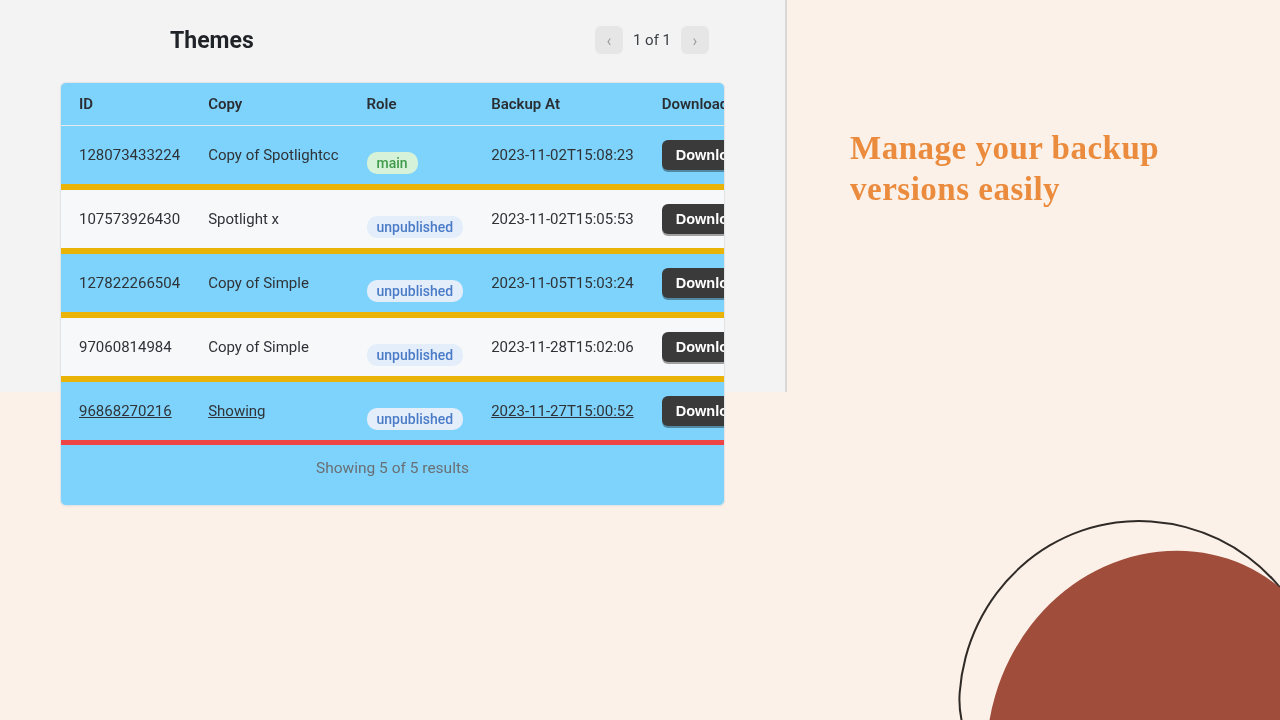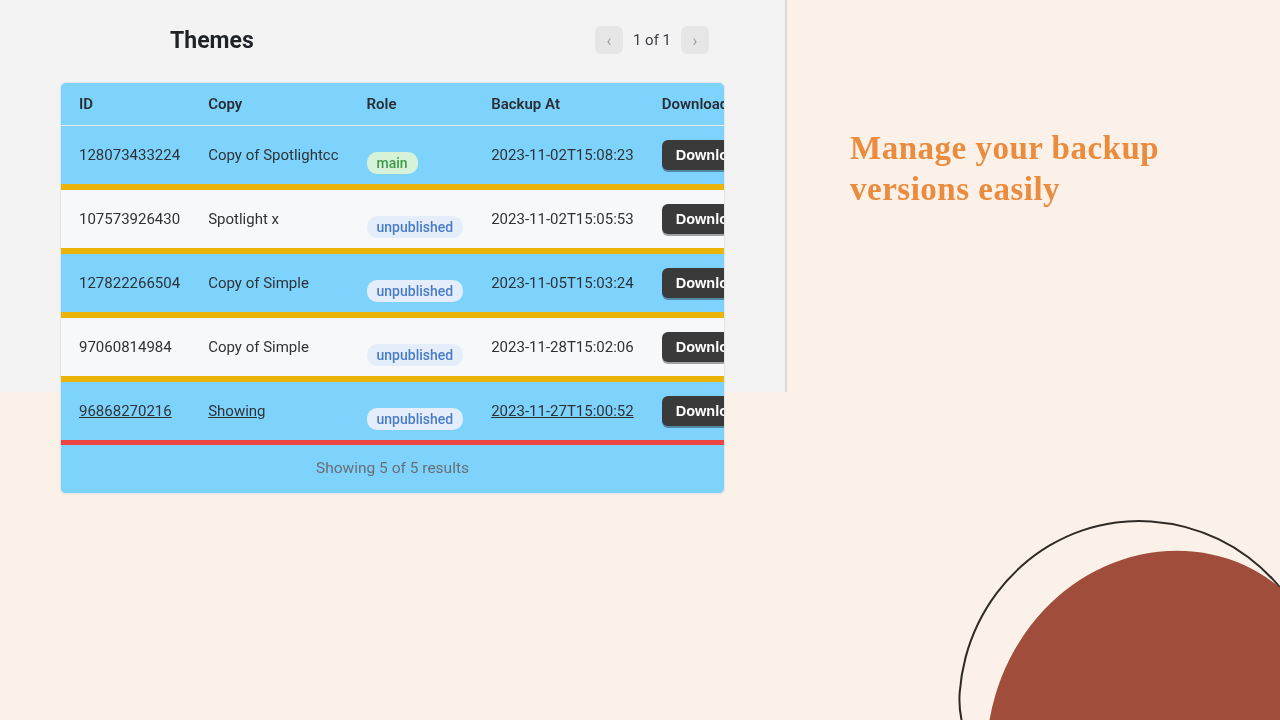--- a/index.html
+++ b/index.html
@@ -45,21 +45,21 @@
   .pill-main { background: #d6f3d9; color: #3f9b4a; }
   .pill-unpub { background: #e4eefb; color: #4a7bc7; }
   .dl-btn {
     display: inline-block; background: #3a3a3a; color: #ffffff;
     border: none; border-radius: 6px; padding: 7px 14px;
     font-size: 14.5px; font-weight: 600; cursor: pointer;
     box-shadow: 0 2px 0 rgba(0,0,0,0.35);
   }
   .footer-row {
     text-align: center; font-size: 15.5px; color: #6a6f75;
-    padding: 14px 0 16px 0;
+    padding: 14px 0 28px 0;
   }
   .right-heading {
     position: absolute; left: 850px; top: 128px; width: 380px;
     font-family: Liberation Serif, serif;
     font-weight: 700; font-size: 33px; line-height: 1.25;
     color: #ea8b3d; letter-spacing: 0.5px;
   }
   
   .blob-outline {
     position: absolute; right: -40px; bottom: -120px; width: 360px; height: 320px;

